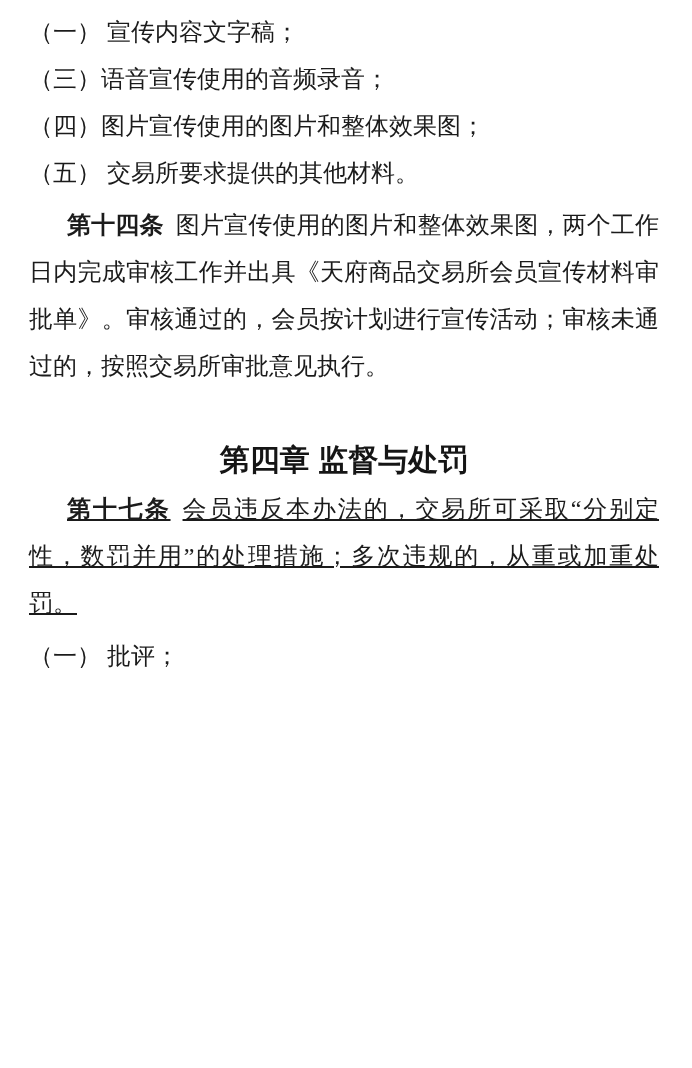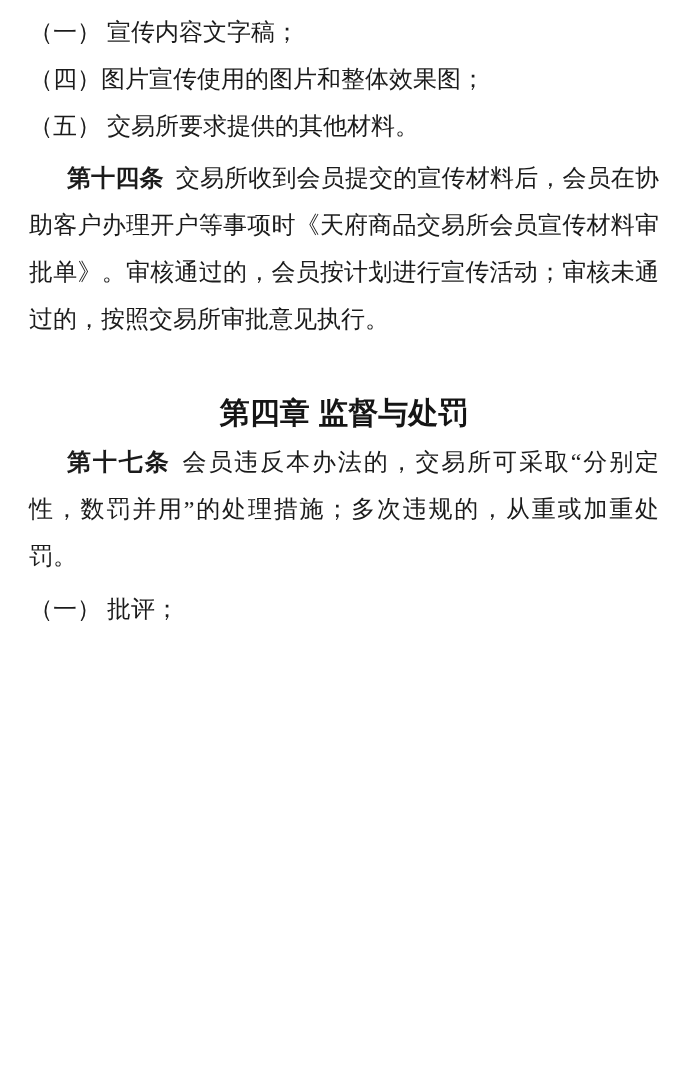--- a/index.html
+++ b/index.html
@@ -35,21 +35,21 @@
   }
 
   .article-label {
     font-weight: bold;
     margin-right: 12px;
   }
 
   .p14 { margin-top: 5px; }
   .p15 { margin-top: 7px; }
   .p16 { margin-top: 2px; }
-  .p17 { margin-top: 0; }
+  .p17 { margin-top: 0; text-decoration: underline; }
   .p18 { margin-top: 0; }
   .bottom-item { margin-top: 6px; }
 
   .chapter-heading {
     margin: 46px 0 3px 0;
     text-align: center;
     text-indent: 0;
     font-family: "Liberation Sans", "DejaVu Sans", sans-serif;
     font-weight: bold;
     font-size: 30px;
@@ -57,24 +57,25 @@
     color: #151515;
   }
 </style>
 </head>
 <body>
 
 <div class="page">
   <div class="content">
 
     <p class="num-item">（一） 宣传内容文字稿；</p>
+    <p class="num-item">（三）语音宣传使用的音频录音；</p>
     <p class="num-item">（四）图片宣传使用的图片和整体效果图；</p>
     <p class="num-item">（五） 交易所要求提供的其他材料。</p>
 
-    <p class="article p14"><span class="article-label">第十四条</span><span>交易所收到会员提交的宣传材料后，会员在协助客户办理开户等事项时《天府商品交易所会员宣传材料审批单》。审核通过的，会员按计划进行宣传活动；审核未通过的，按照交易所审批意见执行。</span></p>
+    <p class="article p14"><span class="article-label">第十四条</span><span>图片宣传使用的图片和整体效果图，两个工作日内完成审核工作并出具《天府商品交易所会员宣传材料审批单》。审核通过的，会员按计划进行宣传活动；审核未通过的，按照交易所审批意见执行。</span></p>
 
 
 
     <p class="chapter-heading">第四章 监督与处罚</p>
 
     <p class="article p17"><span class="article-label">第十七条</span><span>会员违反本办法的，交易所可采取“分别定性，数罚并用”的处理措施；多次违规的，从重或加重处罚。</span></p>
 
 
     <p class="num-item bottom-item">（一） 批评；</p>
 

